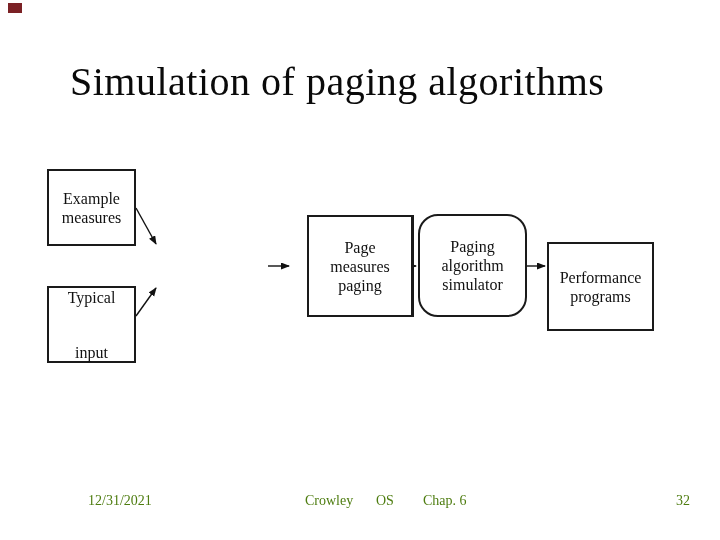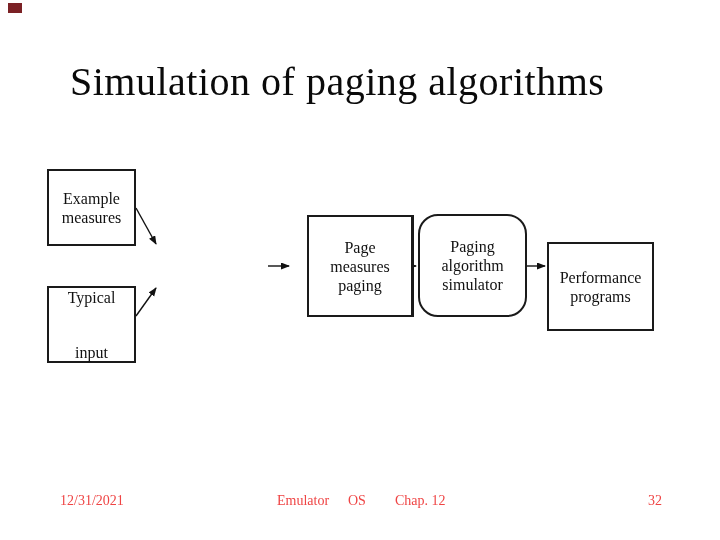--- a/index.html
+++ b/index.html
@@ -27,21 +27,21 @@
   .node span{display:block;}
   .rounded{border-radius:20px;}
   .n-example{left:47px;top:169px;width:89px;height:77px;}
   .n-typical{left:47px;top:286px;width:89px;height:77px;gap:36px;}
   .n-emulator{left:159px;top:229px;width:109px;height:77px;}
   .n-pageref{left:307px;top:215px;width:107px;height:102px;border-right-width:3px;}
   .n-pagingsim{left:418px;top:214px;width:109px;height:103px;}
   .n-perf{left:547px;top:222px;width:107px;height:89px;margin-top:20px;}
   svg.arrows{position:absolute;left:0;top:0;width:720px;height:540px;pointer-events:none;}
   .footer-item{
-    position:absolute;top:493px;font-size:14px;color:#ef4444;white-space:nowrap;
+    position:absolute;top:493px;font-size:14px;color:#4d7c0f;white-space:nowrap;margin-left:28px;
   }
   .f-date{left:60px;}
   .f-author{left:277px;}
   .f-course{left:348px;}
   .f-chapter{left:395px;}
   .f-page{left:648px;}
 </style>
 </head>
 <body>
 
@@ -91,19 +91,19 @@
 
     <div class="node n-perf">
       <span>Performance</span>
       <span>programs</span>
     </div>
 
   </div>
 
   <div>
     <span class="footer-item f-date">12/31/2021</span>
-    <span class="footer-item f-author">Emulator</span>
+    <span class="footer-item f-author">Crowley</span>
     <span class="footer-item f-course">OS</span>
-    <span class="footer-item f-chapter">Chap. 12</span>
+    <span class="footer-item f-chapter">Chap. 6</span>
     <span class="footer-item f-page">32</span>
   </div>
 
 </div>
 
 </body></html>

